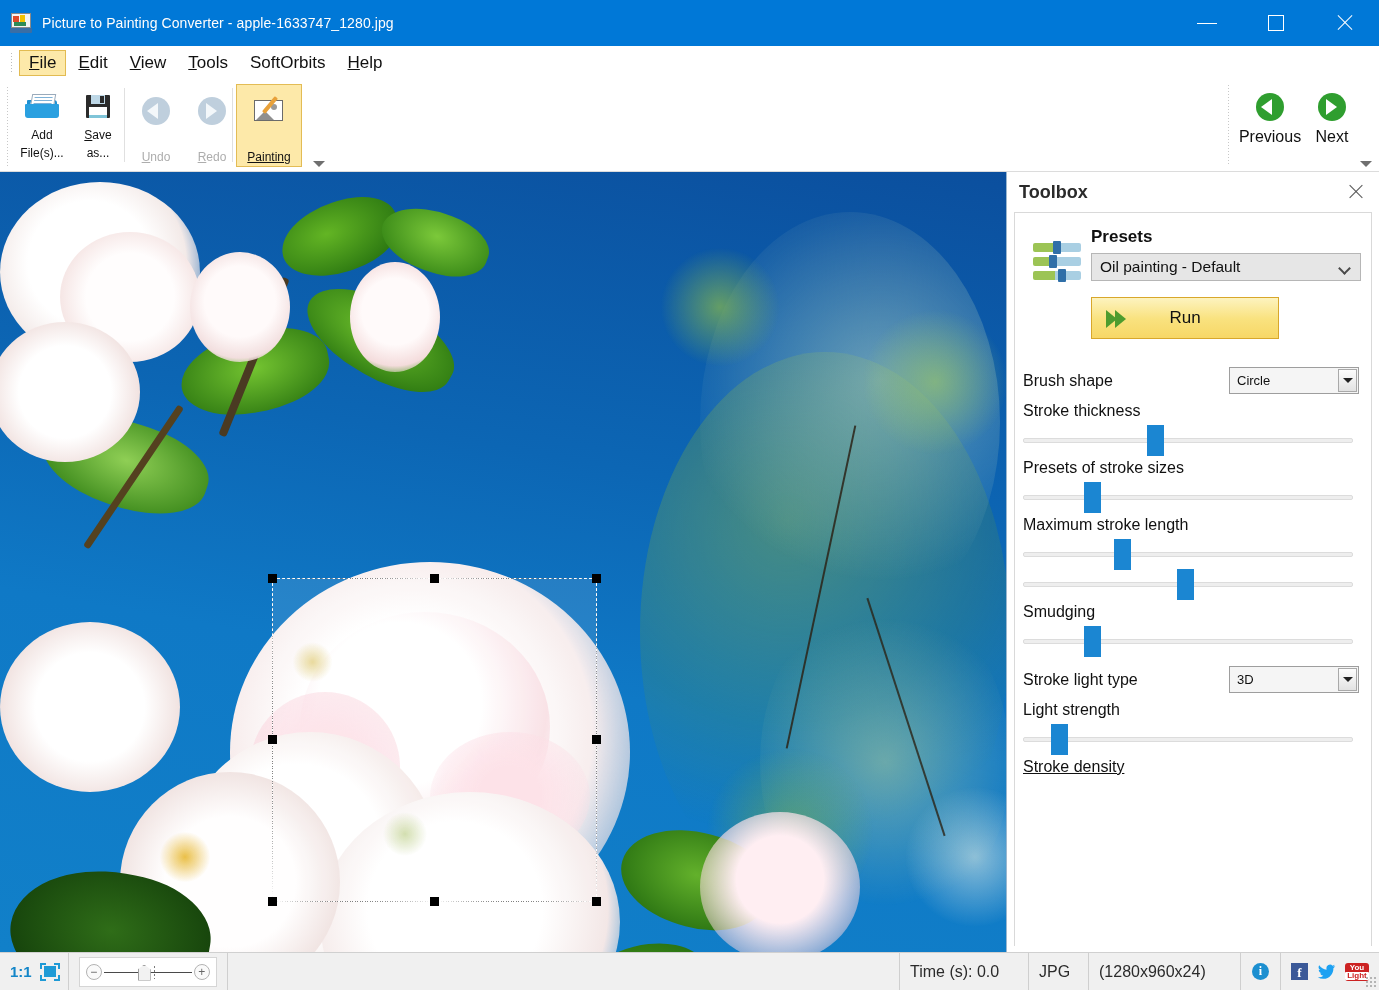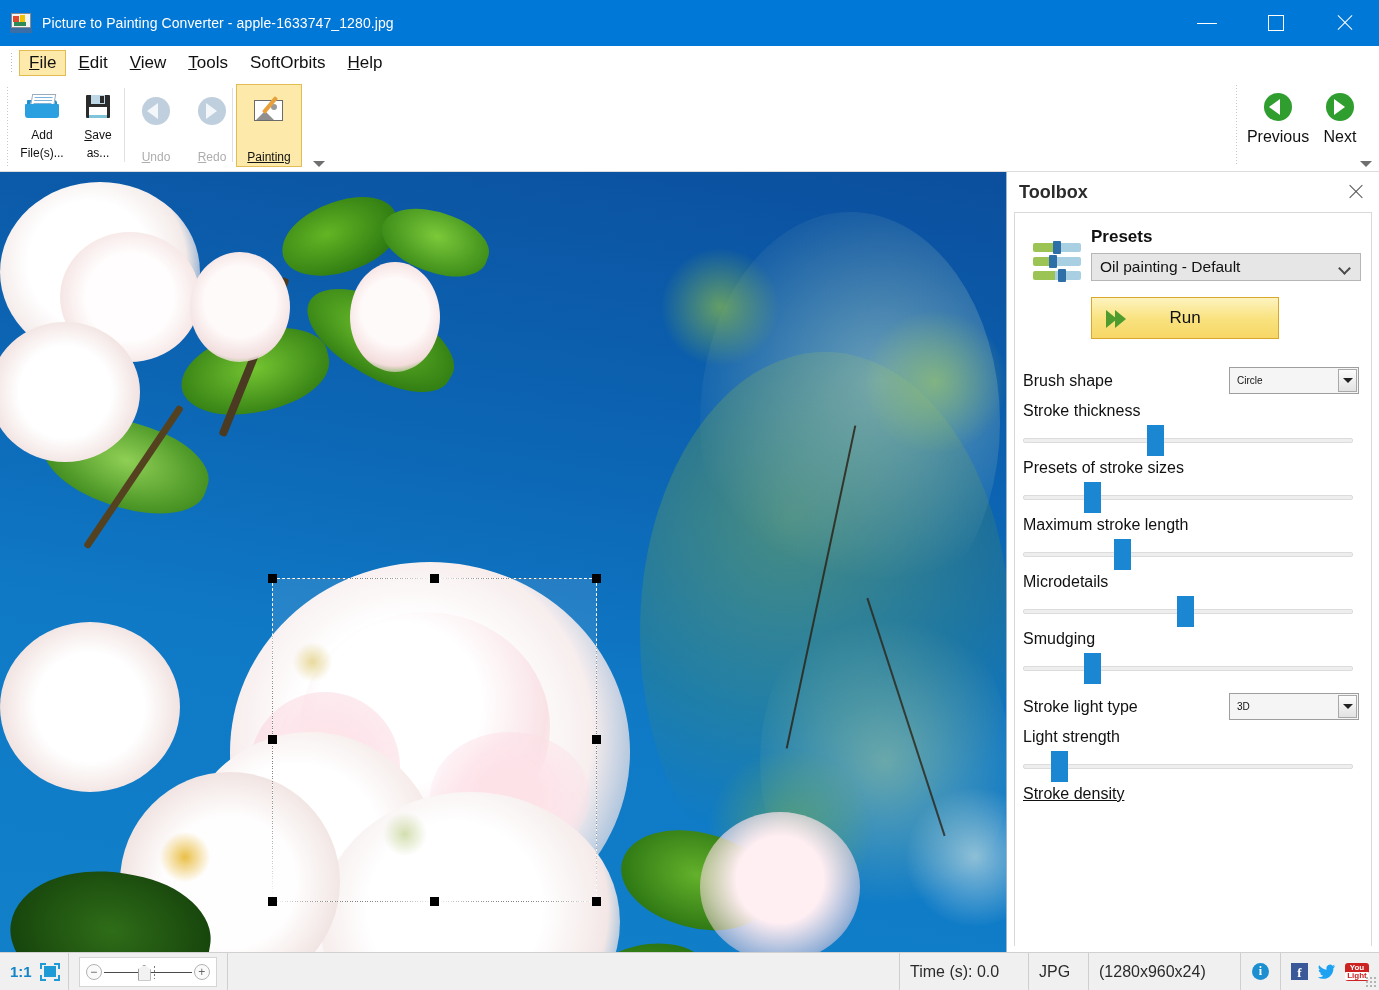--- a/index.html
+++ b/index.html
@@ -93,21 +93,21 @@
   .ic-arrow-l.w, .ic-arrow-r.w { border-right-color: #ffffff; border-left-color: #ffffff; }
 
   
   .ic-pt-frame { position: absolute; left: 3px; top: 6px; width: 29px; height: 21px; border: 1px solid #6b6b6b; background: #fff; }
   .ic-pt-hill { position: absolute; left: 5px; top: 17px; width: 0; height: 0;
     border-left: 9px solid transparent; border-right: 9px solid transparent; border-bottom: 9px solid #8f8f8f; }
   .ic-pt-sun { position: absolute; left: 20px; top: 10px; width: 6px; height: 6px; border-radius: 50%; background: #9a9a9a; }
   .ic-pt-pencil { position: absolute; left: 17px; top: 1px; width: 4px; height: 20px; background: #e8a13a;
     transform: rotate(40deg); border-radius: 1px; }
 
-  .tb-nav { position: absolute; right: 8px; top: 4px; height: 84px; display: flex; }
+  .tb-nav { position: absolute; right: 16px; top: 4px; height: 84px; display: flex; }
   .tb-nav-grip { width: 4px; height: 80px; margin-right: 8px;
     background-image: radial-gradient(#c8c8c8 35%, transparent 36%); background-size: 3px 3px; }
   .tb-navbtn { width: 62px; display: flex; flex-direction: column; align-items: center; padding-top: 6px; }
   .tb-navbtn .tb-label { font-size: 16px; color: #111; margin-top: 6px; }
   .tb-chevron { position: absolute; right: 6px; bottom: 2px; width: 14px; height: 12px; }
   .chev-dn { width: 0; height: 0; border-left: 6px solid transparent; border-right: 6px solid transparent; border-top: 6px solid #6f6f6f; margin: 4px auto 0; }
   .tb-chevron-left { position: absolute; left: 312px; bottom: 2px; width: 14px; height: 12px; }
 
   
   .canvas-wrap {
@@ -180,21 +180,21 @@
   .run-arrow { position: absolute; left: 14px; top: 12px; width: 26px; height: 18px; }
   .ra1, .ra2 { position: absolute; top: 0; width: 0; height: 0;
     border-top: 9px solid transparent; border-bottom: 9px solid transparent; border-left: 11px solid #4e9c2e; }
   .ra1 { left: 0; } .ra2 { left: 9px; }
 
   .ctrl-list { padding: 10px 12px 0 8px; }
   .row-inline { display: flex; align-items: center; margin-top: 10px; }
   .row-label { font-size: 16px; color: #111; flex: none; }
   .combo-sm {
     width: 130px; height: 27px; margin-left: auto; background: #f5f5f5; border: 1px solid #9e9e9e;
-    display: flex; align-items: center; padding-left: 7px; font-size: 10px; color: #111; position: relative;
+    display: flex; align-items: center; padding-left: 7px; font-size: 13px; color: #111; position: relative;
   }
   .combo-sm .btn-arrow {
     position: absolute; right: 1px; top: 1px; width: 19px; height: 23px;
     background: linear-gradient(to bottom,#fdfdfd,#e2e2e2); border: 1px solid #a9a9a9;
     display: flex; align-items: center; justify-content: center;
   }
   .tri-dn { width: 0; height: 0; border-left: 5px solid transparent; border-right: 5px solid transparent; border-top: 5px solid #222; }
 
   .slider-block { margin-top: 8px; }
   .slider-label { font-size: 16px; color: #111; margin-bottom: 9px; }
@@ -495,21 +495,20 @@
 
         <div class="slider-block">
           <div class="slider-label">Maximum stroke length</div>
           <div class="slider">
             <div class="slider-track"></div>
             <div class="slider-thumb" style="left:30%"></div>
           </div>
         </div>
 
         <div class="slider-block">
-          <div class="slider-label">Microdetails</div>
           <div class="slider">
             <div class="slider-track"></div>
             <div class="slider-thumb" style="left:49%"></div>
           </div>
         </div>
 
 
         <div class="slider-block">
           <div class="slider-label">Smudging</div>
           <div class="slider">

